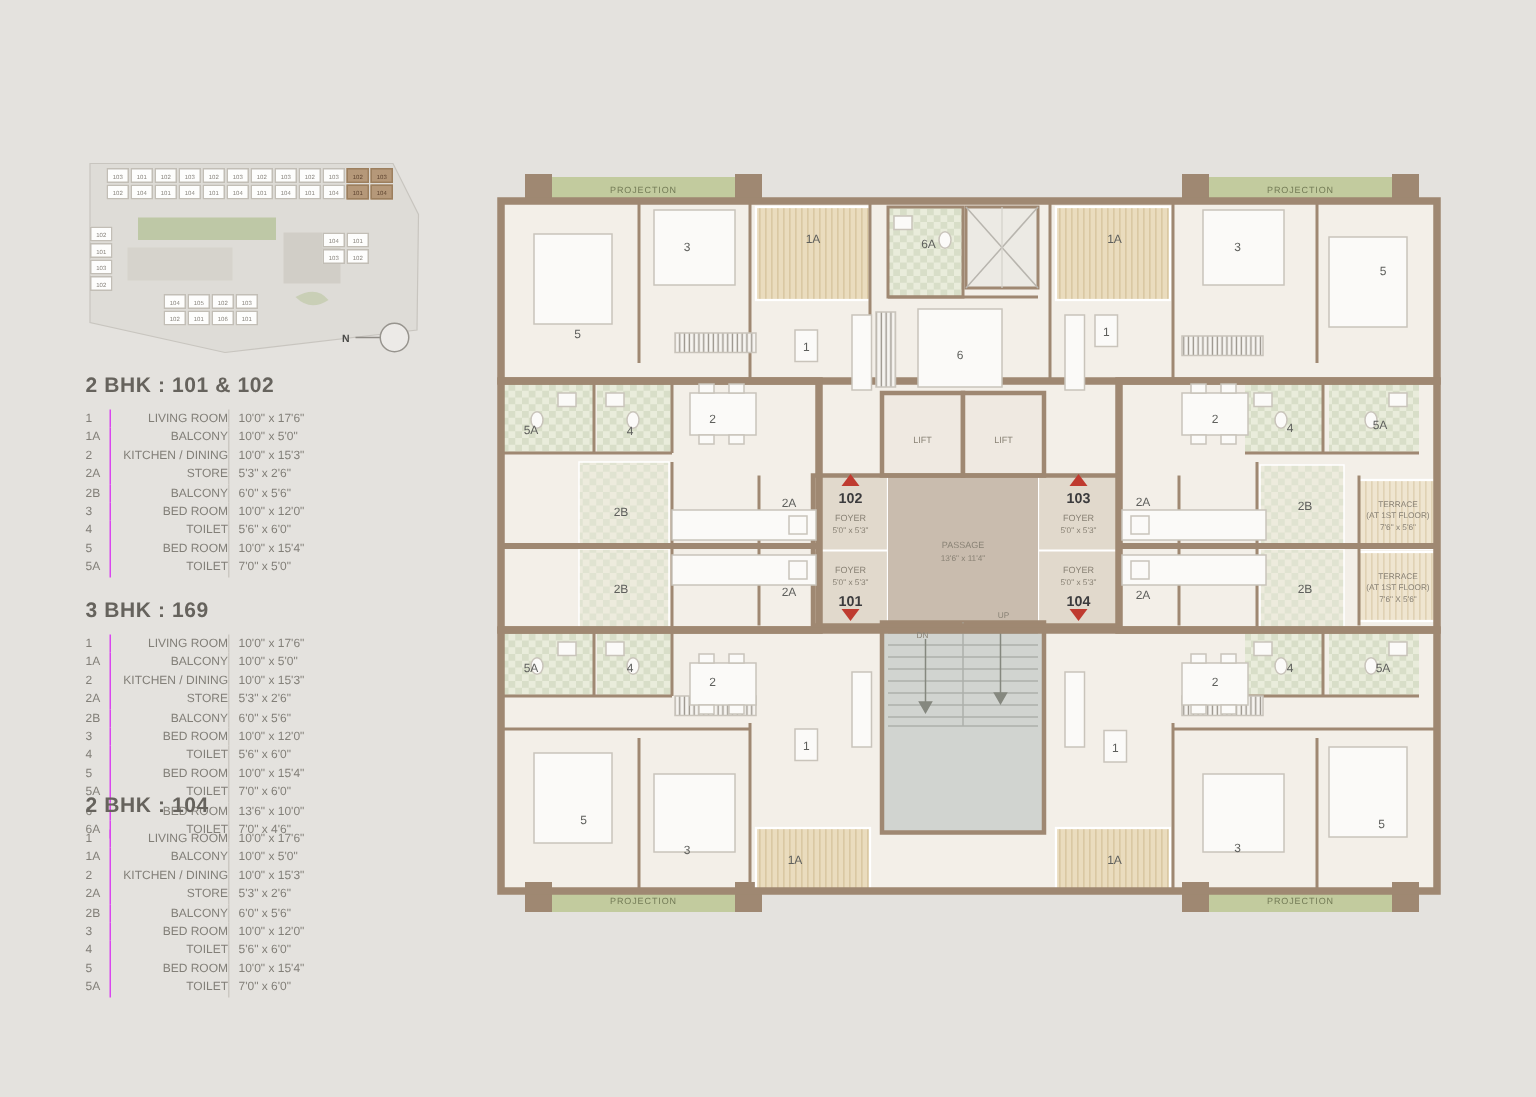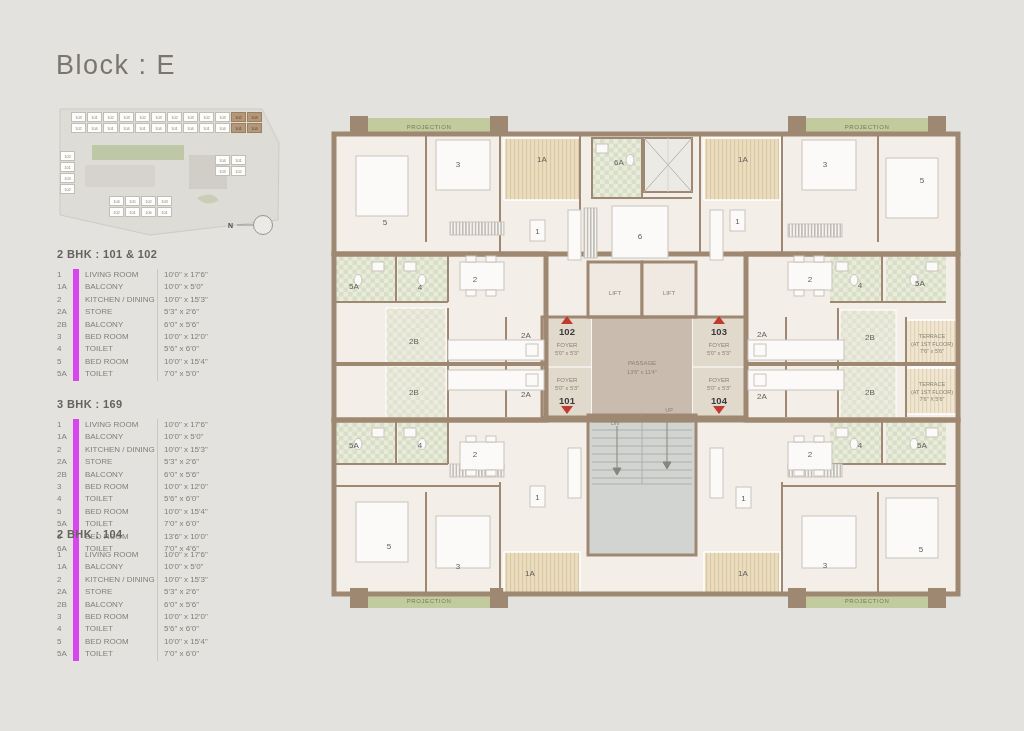--- a/index.html
+++ b/index.html
@@ -13,42 +13,41 @@
   .kp-row span{width:15px;height:10px;background:#fdfdfc;border:0.5px solid #c2beb6;font-size:4px;color:#8a867f;
     display:flex;align-items:center;justify-content:center;box-sizing:border-box;}
   .kp-r1{left:14px;top:9px;}
   .kp-r2{left:14px;top:20px;}
   .kp-r1 span:nth-last-child(-n+2),.kp-r2 span:nth-last-child(-n+2){background:#b59879;border-color:#9c7f5e;color:#5f4531;}
   .kp-right{left:158px;top:52px;width:34px;flex-wrap:wrap;}
   .kp-left{left:3px;top:48px;width:16px;flex-wrap:wrap;}
   .kp-bottom{left:52px;top:93px;width:66px;flex-wrap:wrap;}
   
   .legend{position:absolute;left:57px;width:235px;}
-  .legend-title{font-size:11px;font-weight:bold;color:#66635d;letter-spacing:.4px;margin-bottom:9px;}
+  .legend-title{font-size:14px;font-weight:bold;color:#66635d;letter-spacing:.4px;margin-bottom:9px;}
   .lrow{display:flex;font-size:8px;color:#827f78;line-height:12.4px;}
   .lid{width:16px;flex:none;}
-  .lname{width:72px;flex:none;border-left:6px solid #d946ef;padding-left:6px;}
+  .lname{width:72px;flex:none;border-left:1px solid #d946ef;padding-left:6px;text-align:right;}
   .lsize{border-left:1px solid #cbc8c2;padding-left:6px;}
   
   .plan{position:absolute;left:330px;top:112px;}
   .plan text{font-family:"Liberation Sans",sans-serif;}
   .rn{font-size:8px;fill:#5e5f5c;}
   .sm{font-size:6px;fill:#8a8376;}
   .xs{font-size:5.5px;fill:#8a8376;}
   .un{font-size:9.5px;font-weight:bold;fill:#3b3b3d;}
   .pr{font-size:6px;fill:#747c57;letter-spacing:.6px;}
   .w{fill:none;stroke:#9f8872;}
   .fw{fill:#fbfaf8;stroke:#c9c4bb;stroke-width:1;}
 </style>
 </head>
 <body>
 
 <div class="page">
 
-  <h1 class="page-title">Block : E</h1>
 
   <div class="keyplan">
     <svg width="232" height="148" viewBox="0 0 232 148">
       <polygon points="3,6 205,6 222,40 221,117 93,132 3,112" fill="#dedcd7" stroke="#c8c5bf" stroke-width="0.8"></polygon>
       <rect x="35" y="42" width="92" height="15" fill="#b9c49e" opacity="0.85"></rect>
       <rect x="132" y="52" width="38" height="34" fill="#d1cec7"></rect>
       <rect x="28" y="62" width="70" height="22" fill="#d6d3cc"></rect>
       <path d="M140,95 q14,-8 22,2 q-12,8 -22,-2 Z" fill="#c9cfb6"></path>
       <g>
         <line x1="180" y1="122" x2="197" y2="122" stroke="#8f8c86" stroke-width="1"></line>

